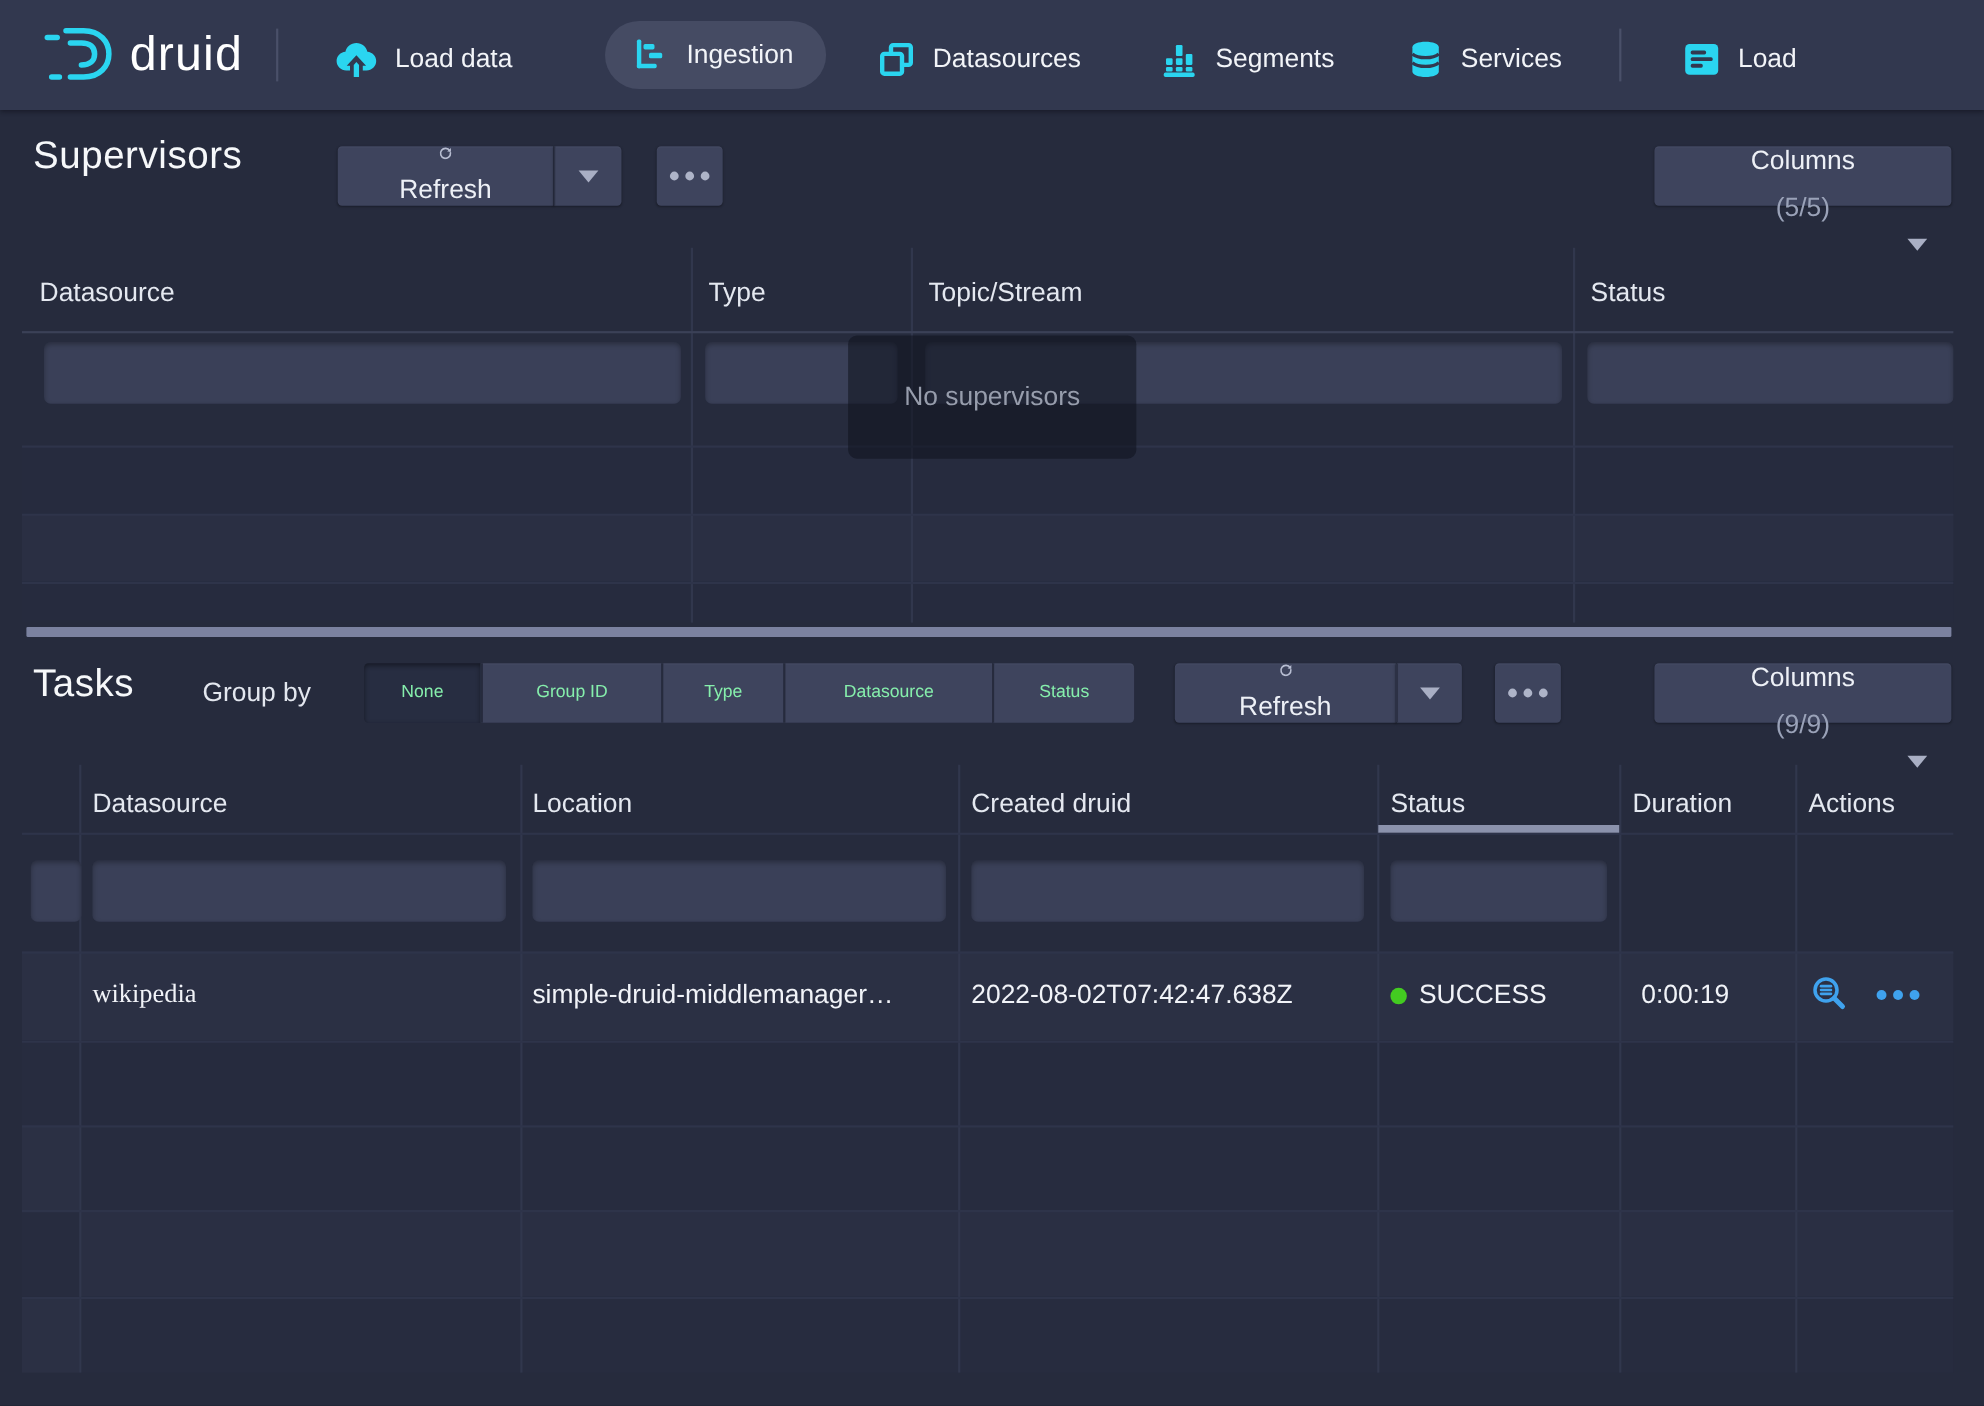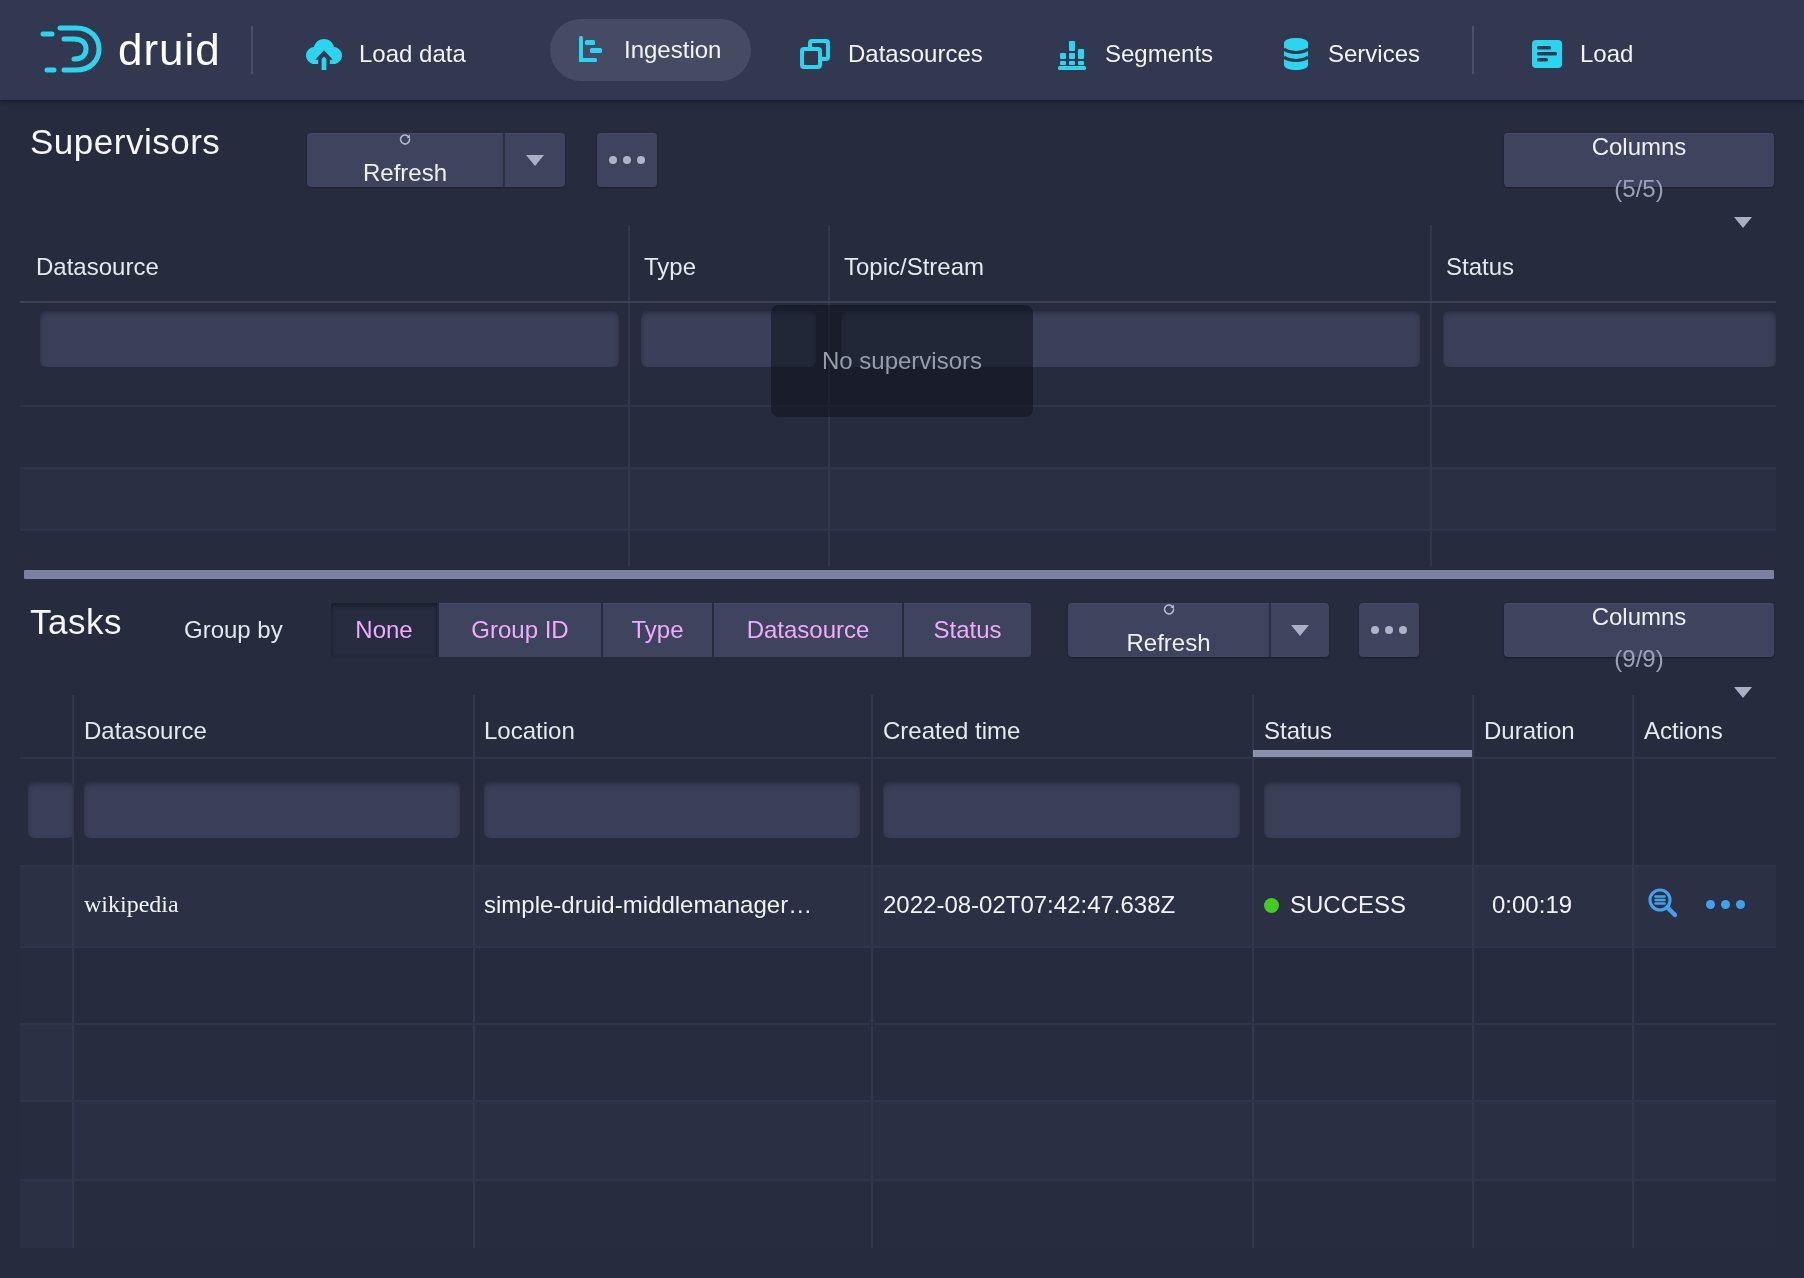--- a/index.html
+++ b/index.html
@@ -48,21 +48,21 @@
   }
   .dots { display:flex; gap:6px; }
   .dots i { width:8px; height:8px; border-radius:50%; background:#aeb4c8; }
   .dots.blue i { width:9px; height:9px; background:#3fa2ee; }
   .split-main { border-radius:4px 0 0 4px; }
   .split-caret { border-radius:0 4px 4px 0; border-left:2px solid #2c3145; }
   
   .seg-group { position:absolute; display:flex; }
   .seg {
     height:54px; background:#3e445d; display:flex; align-items:center; justify-content:center;
-    font-size:24px; color:#f0abfc; cursor:pointer; border-left:2px solid #262b3d;
+    font-size:16px; color:#86efac; cursor:pointer; border-left:2px solid #262b3d;
     box-shadow:inset 0 1px 0 rgba(255,255,255,.04);
   }
   .seg:first-child { border-left:none; border-radius:4px 0 0 4px; }
   .seg:last-child { border-radius:0 4px 4px 0; }
   .seg.active { background:#272d41; box-shadow:inset 0 2px 5px rgba(0,0,0,.45); }
   
   .table { position:absolute; left:20px; width:1756px; overflow:hidden; }
   .vline { position:absolute; top:0; bottom:0; width:2px; background:#31374d; z-index:3; }
   .hline { position:absolute; left:0; right:0; height:1.5px; background:#2e344a; z-index:3; }
   .col-header {
@@ -286,21 +286,21 @@
 
     <div class="vline" style="left:52px;"></div>
     <div class="vline" style="left:453px;"></div>
     <div class="vline" style="left:851px;"></div>
     <div class="vline" style="left:1232px;"></div>
     <div class="vline" style="left:1452px;"></div>
     <div class="vline" style="left:1612px;"></div>
 
     <div class="col-header" style="left:64px;   top:22px;">Datasource</div>
     <div class="col-header" style="left:464px;  top:22px;">Location</div>
-    <div class="col-header" style="left:863px;  top:22px;">Created time</div>
+    <div class="col-header" style="left:863px;  top:22px;">Created druid</div>
     <div class="col-header" style="left:1244px; top:22px;">Status</div>
     <div class="col-header" style="left:1464px; top:22px;">Duration</div>
     <div class="col-header" style="left:1624px; top:22px;">Actions</div>
     <div class="hline" style="top:62px;"></div>
     <div class="sort-bar" style="left:1233px; top:55px; width:219px;"></div>
 
     <div class="filter-box" style="left:8px;    top:87px; width:46px;"></div>
     <div class="filter-box" style="left:64px;   top:87px; width:376px;"></div>
     <div class="filter-box" style="left:464px;  top:87px; width:376px;"></div>
     <div class="filter-box" style="left:863px;  top:87px; width:357px;"></div>

